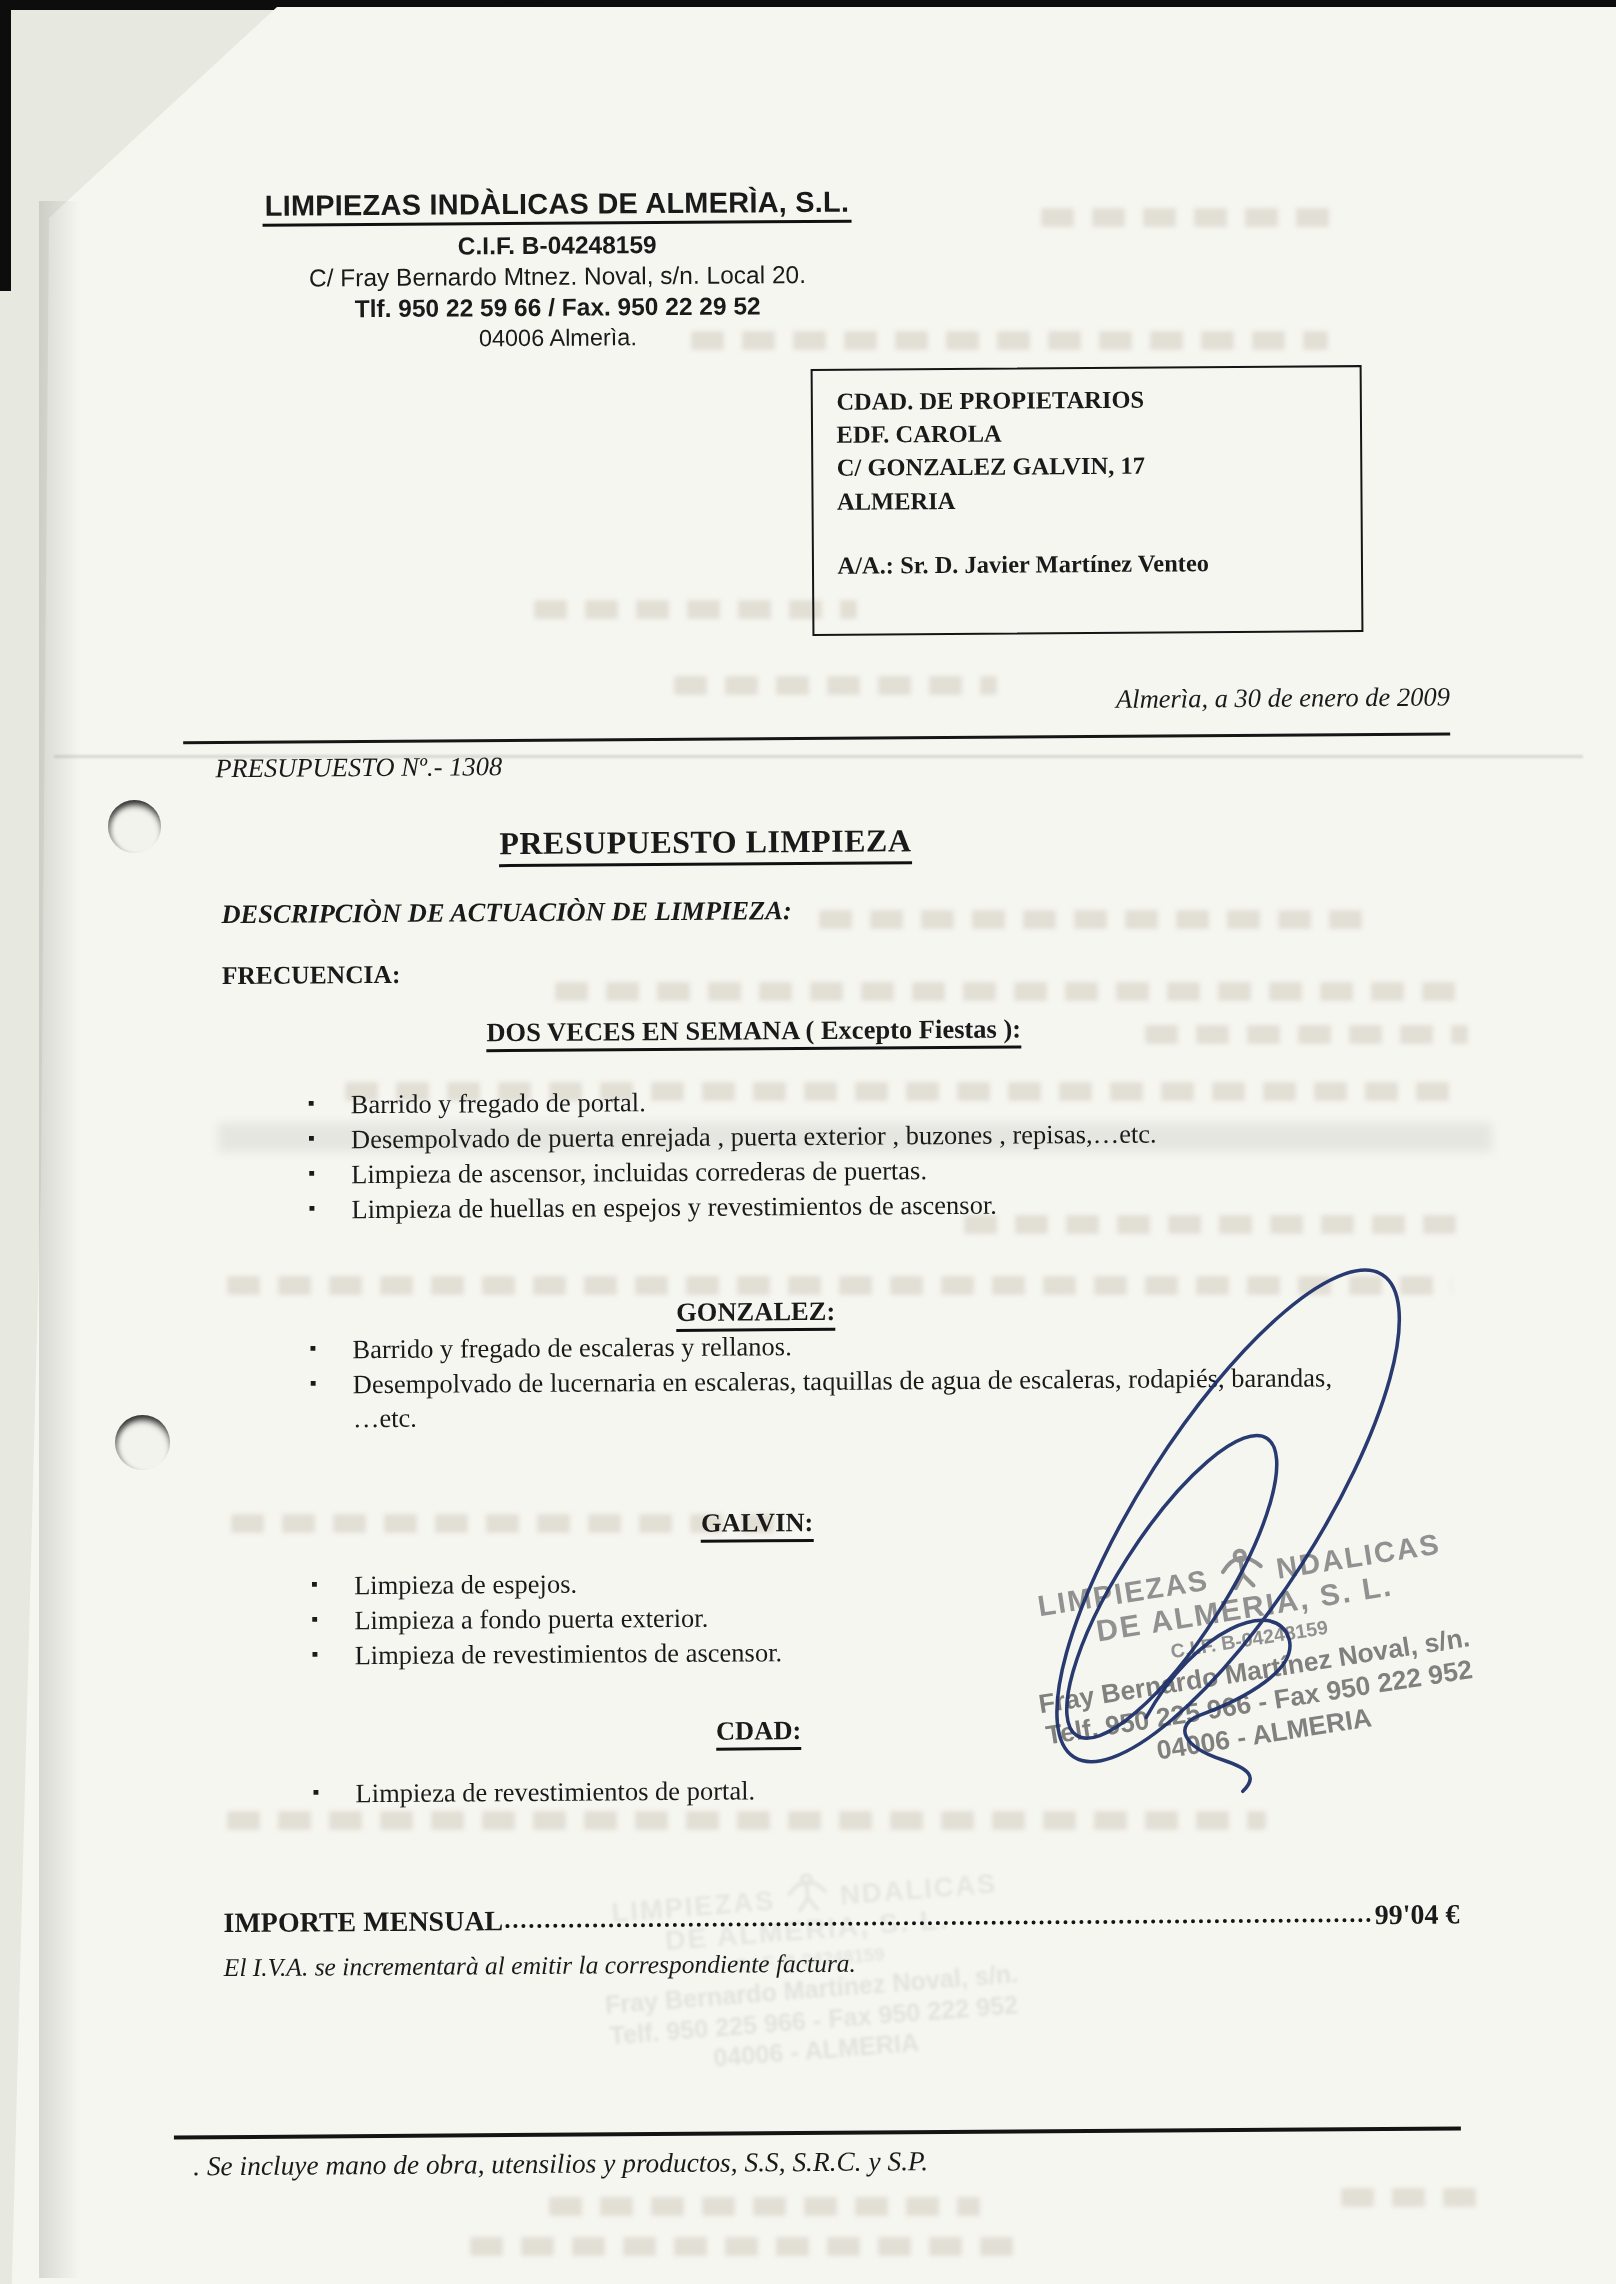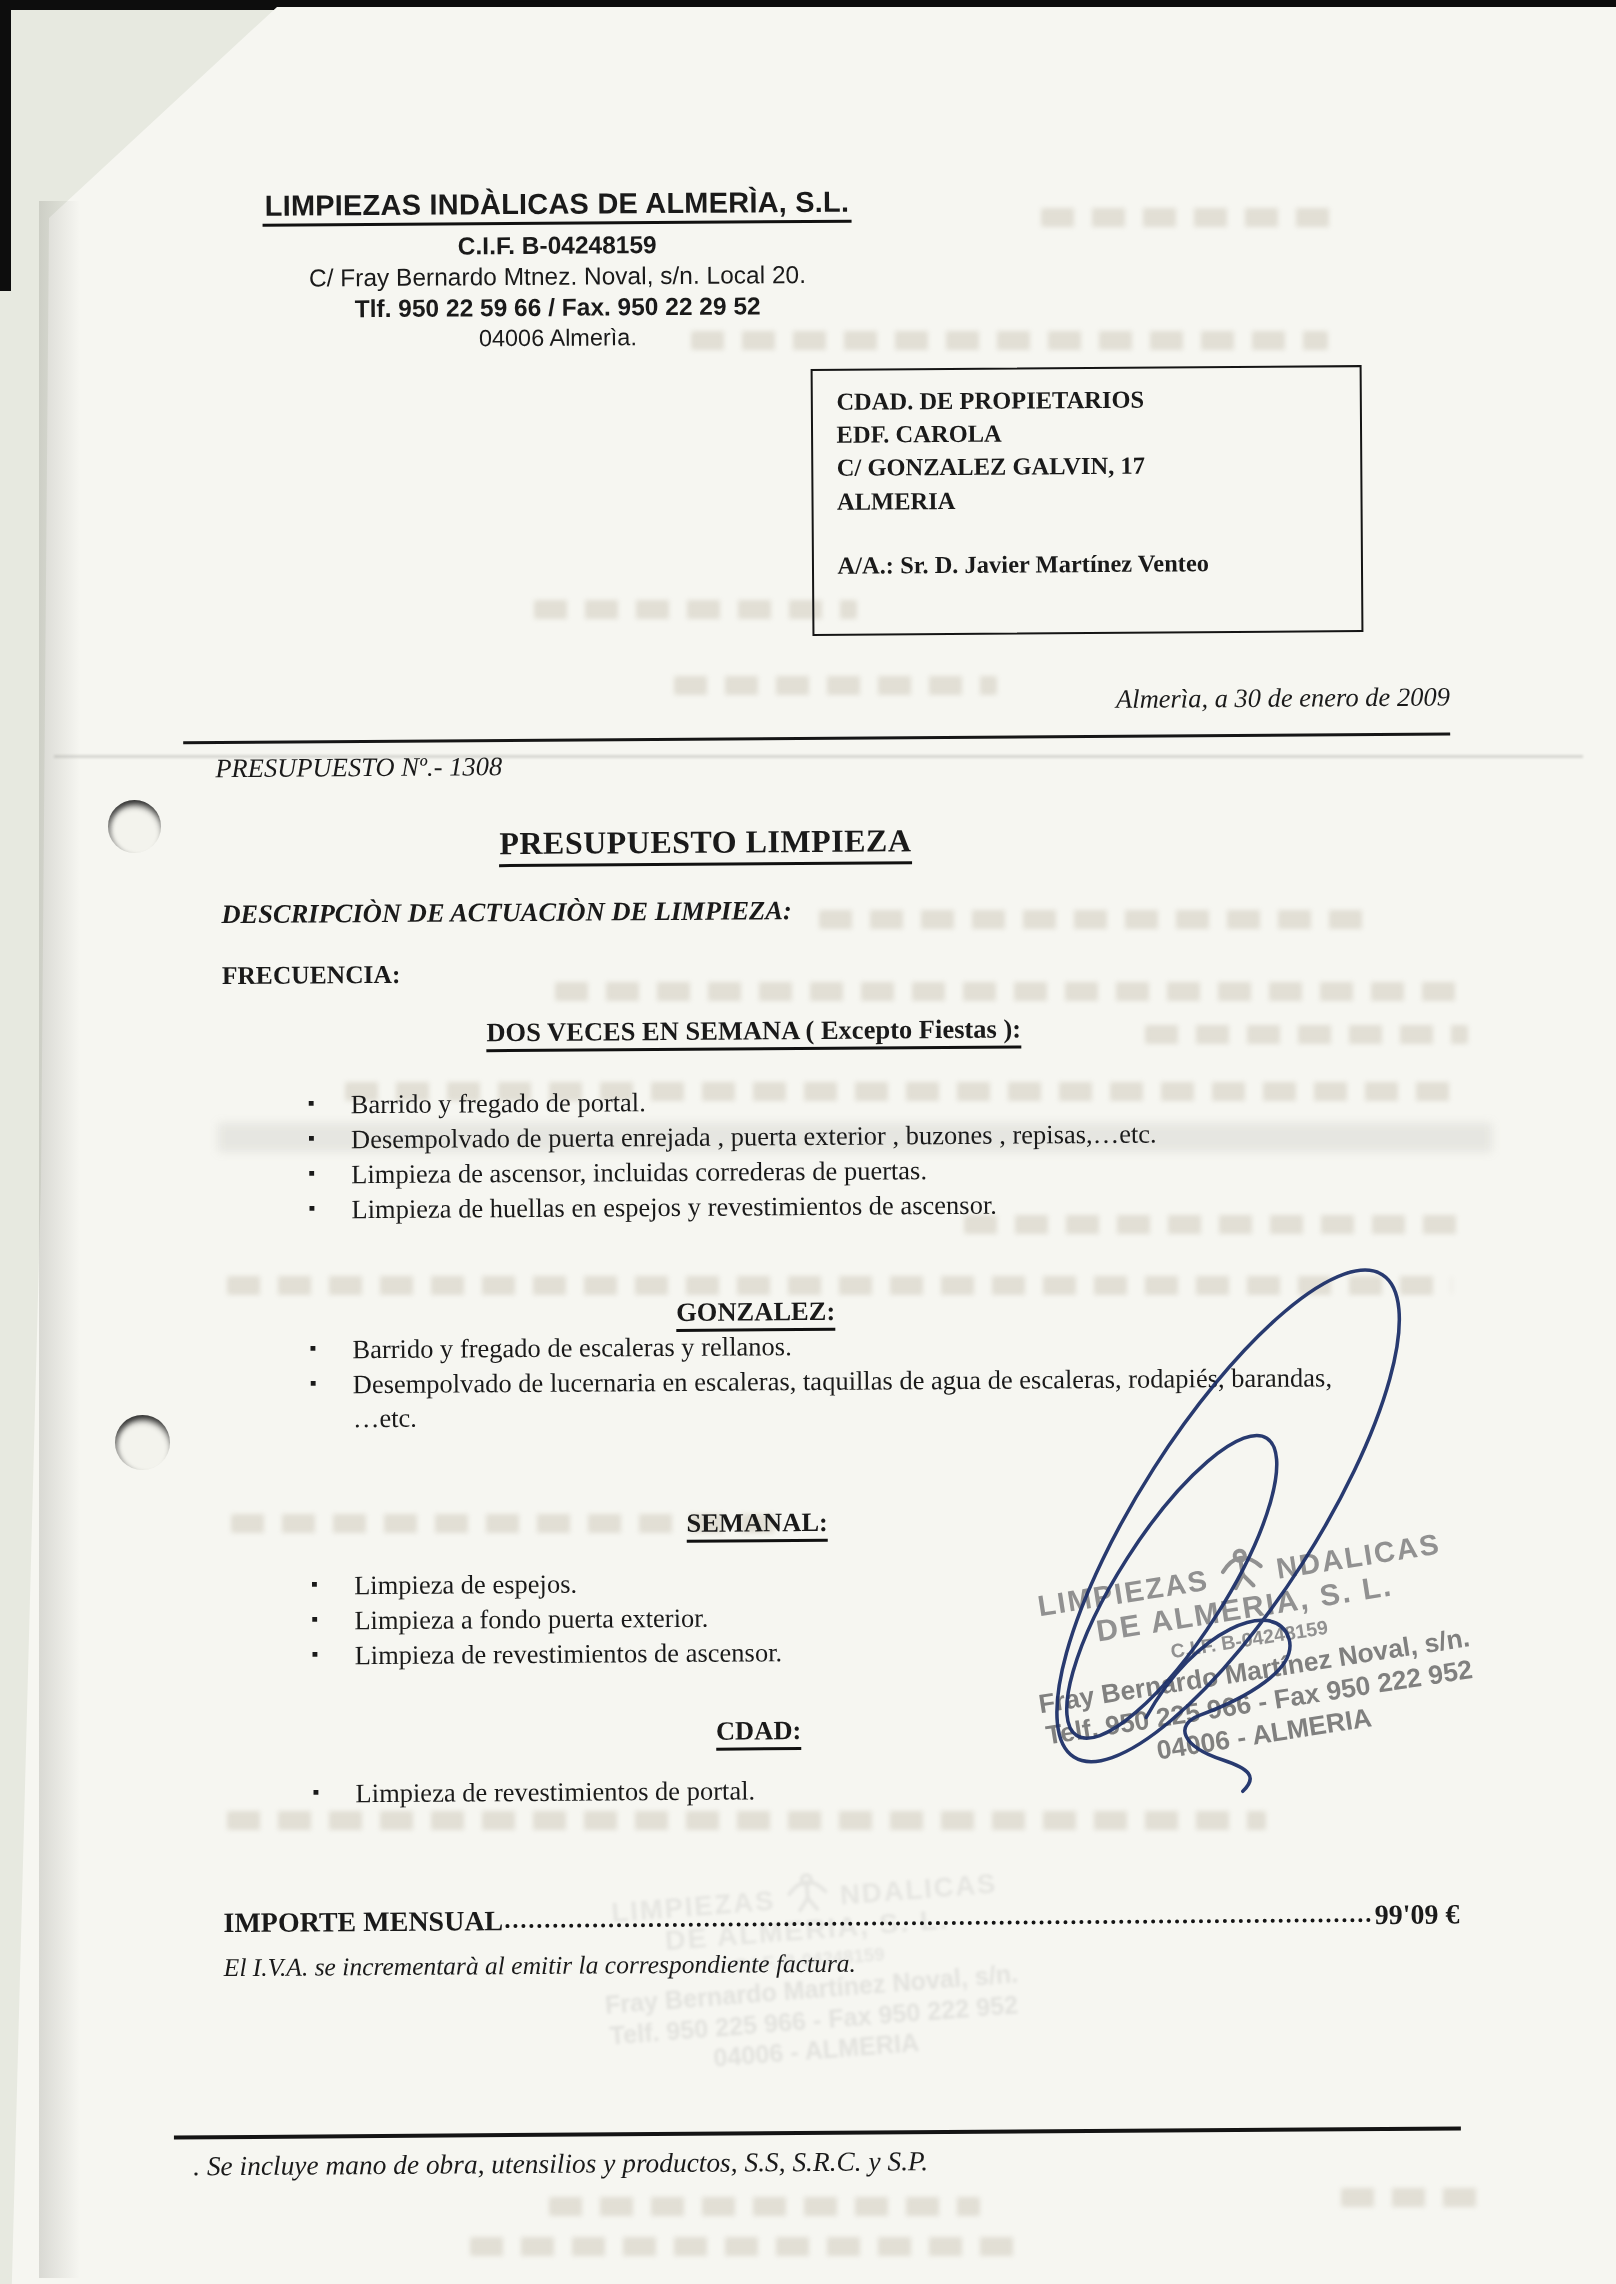--- a/index.html
+++ b/index.html
@@ -153,21 +153,21 @@
 
     <div class="sec-head sh1">
       <span>GONZALEZ:</span>
     </div>
     <div class="blist bl1">
       <div class="bitem">Barrido y fregado de escaleras y rellanos.</div>
       <div class="bitem">Desempolvado de lucernaria en escaleras, taquillas de agua de escaleras, rodapiés, barandas, …etc.</div>
     </div>
 
     <div class="sec-head sh2">
-      <span>SEMANAL:</span>
+      <span>GALVIN:</span>
     </div>
     <div class="blist bl2">
       <div class="bitem">Limpieza de espejos.</div>
       <div class="bitem">Limpieza a fondo puerta exterior.</div>
       <div class="bitem">Limpieza de revestimientos de ascensor.</div>
     </div>
 
     <div class="sec-head sh3">
       <span>CDAD:</span>
     </div>
@@ -221,21 +221,21 @@
       <g fill="none" stroke="#1d3069" stroke-width="3.6" stroke-linecap="round" opacity="0.95">
         <ellipse cx="235" cy="265" rx="90" ry="292" transform="rotate(33 235 265)"></ellipse>
         <ellipse cx="177" cy="337" rx="54" ry="180" transform="rotate(33 177 337)"></ellipse>
         <path d="M150 470 C 200 380, 282 348, 296 390 C 306 422, 250 452, 205 468 C 178 478, 186 500, 228 514 C 254 523, 264 531, 248 546"></path>
       </g>
     </svg>
 
     <div class="total-row">
       <span class="total-label">IMPORTE MENSUAL</span>
       <span class="leader"></span>
-      <span class="total-amount">99'09 €</span>
+      <span class="total-amount">99'04 €</span>
     </div>
     <div class="vat-note">El I.V.A. se incrementarà al emitir la correspondiente factura.</div>
 
     <div class="footer-rule"></div>
     <div class="footer-note">. Se incluye mano de obra, utensilios y productos, S.S, S.R.C.  y S.P.</div>
 
   </div>
 </div>
 
 

